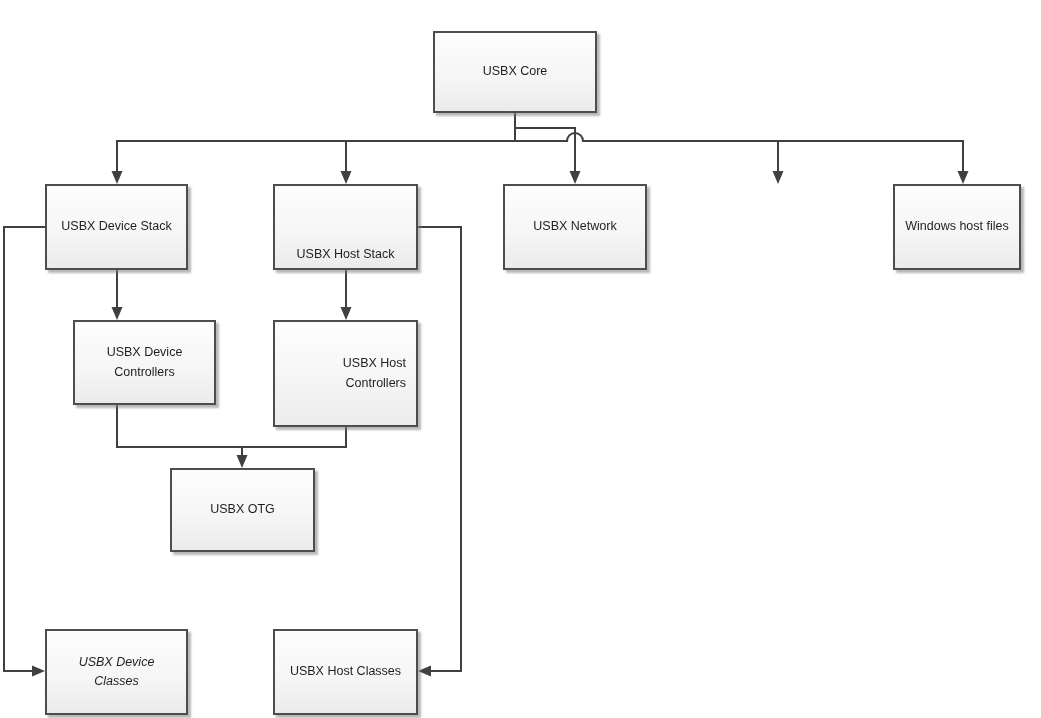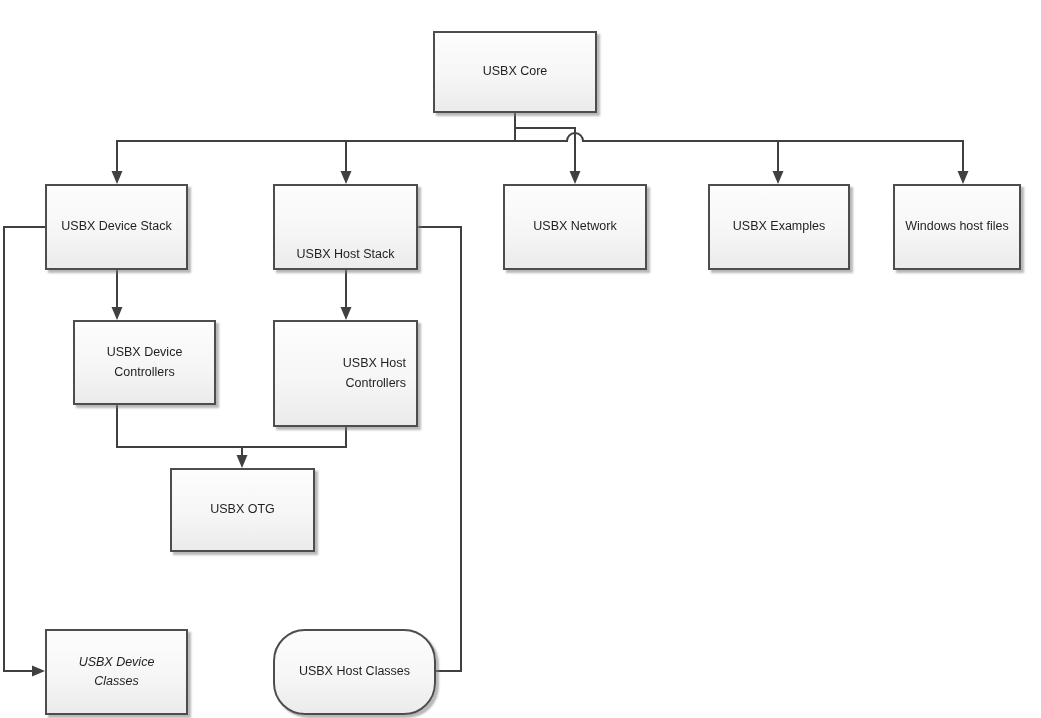--- a/index.html
+++ b/index.html
@@ -33,21 +33,21 @@
   #node-core               { left: 433px; top:   3px; width: 164px; height: 82px; margin-top: 28px; }
   #node-device-stack       { left:  45px; top: 184px; width: 143px; height: 86px; }
   #node-host-stack         { left: 273px; top: 184px; width: 145px; height: 86px; align-items: flex-end; }
   #node-network            { left: 503px; top: 184px; width: 144px; height: 86px; }
   #node-examples           { left: 708px; top: 184px; width: 142px; height: 86px; }
   #node-windows-host-files { left: 893px; top: 184px; width: 128px; height: 86px; }
   #node-device-controllers { left:  45px; top: 320px; width: 143px; height: 85px; margin-left: 28px; }
   #node-host-controllers   { left: 273px; top: 320px; width: 145px; height: 107px; text-align: right; }
   #node-otg                { left: 170px; top: 468px; width: 145px; height: 84px; }
   #node-device-classes     { left:  45px; top: 629px; width: 143px; height: 86px; font-style: italic; }
-  #node-host-classes       { left: 273px; top: 629px; width: 163px; height: 86px; border-radius: 32px; }
+  #node-host-classes       { left: 273px; top: 629px; width: 145px; height: 86px; }
 
   #connector-layer {
     position: absolute;
     left: 0; top: 0;
     width: 1041px;
     height: 718px;
     pointer-events: none;
   }
   #connector-layer path {
     fill: none;
@@ -118,23 +118,20 @@
   </div>
 
   <div class="node" id="node-host-stack">
     <span>USBX Host Stack</span>
   </div>
 
   <div class="node" id="node-network">
     <span>USBX Network</span>
   </div>
 
-  <div class="node" id="node-examples">
-    <span>USBX Examples</span>
-  </div>
 
   <div class="node" id="node-windows-host-files">
     <span>Windows host files</span>
   </div>
 
   <div class="node" id="node-device-controllers">
     <span>USBX Device Controllers</span>
   </div>
 
   <div class="node" id="node-host-controllers">

